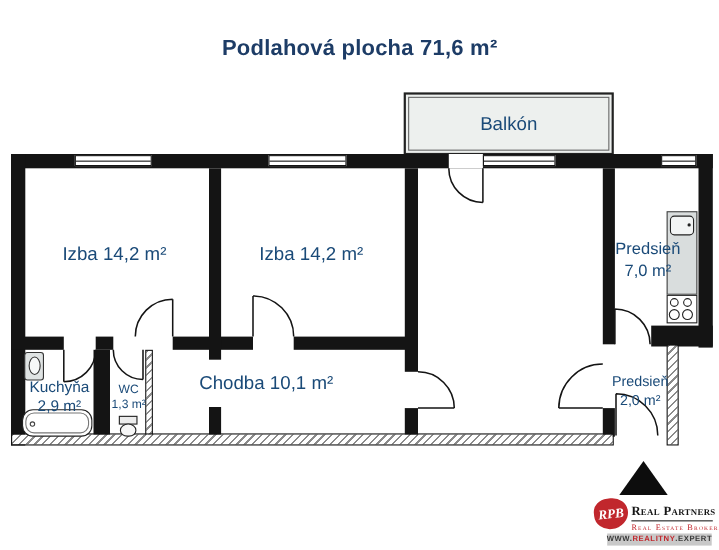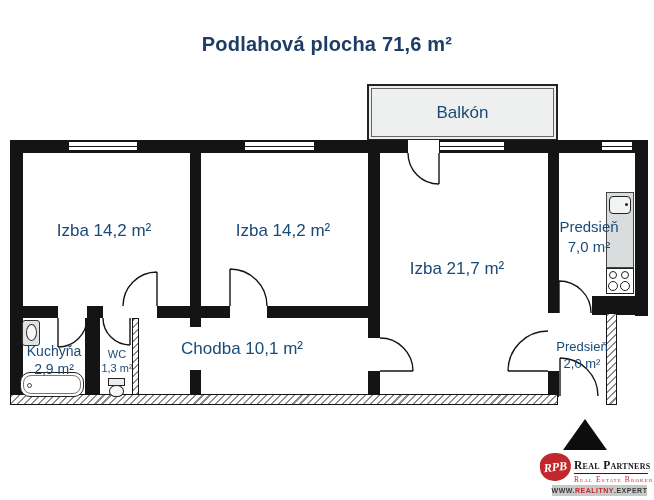--- a/index.html
+++ b/index.html
@@ -135,21 +135,20 @@
   <div class="fixture" style="left:609px;top:196px;width:22px;height:18px;background:#f2f4f4;border:1px solid #222;border-radius:4px"></div>
   <div class="fixture" style="left:625px;top:203px;width:3px;height:3px;background:#222;border-radius:50%"></div>
   <div class="fixture" style="left:606px;top:268px;width:28px;height:26px;background:#fff;border:1px solid #222"></div>
   <div class="fixture" style="left:609px;top:271px;width:8px;height:8px;border:1px solid #222;border-radius:50%"></div>
   <div class="fixture" style="left:621px;top:271px;width:8px;height:8px;border:1px solid #222;border-radius:50%"></div>
   <div class="fixture" style="left:608px;top:281px;width:10px;height:10px;border:1px solid #222;border-radius:50%"></div>
   <div class="fixture" style="left:620px;top:281px;width:10px;height:10px;border:1px solid #222;border-radius:50%"></div>
 
   <div class="rlabel" style="left:104px;top:221px;font-size:17px">Izba 14,2 m²</div>
   <div class="rlabel" style="left:283px;top:221px;font-size:17px">Izba 14,2 m²</div>
-  <div class="rlabel" style="left:457px;top:259px;font-size:17px">Izba 21,7 m²</div>
   <div class="rlabel" style="left:589px;top:217px;font-size:15px;line-height:20px">
     <span>Predsieň</span>
     <span>7,0 m²</span>
   </div>
   <div class="rlabel" style="left:54px;top:342px;font-size:14px;line-height:18px">
     <span>Kuchyňa</span>
     <span>2,9 m²</span>
   </div>
   <div class="rlabel" style="left:117px;top:347px;font-size:11px;line-height:14px">
     <span>WC</span>

